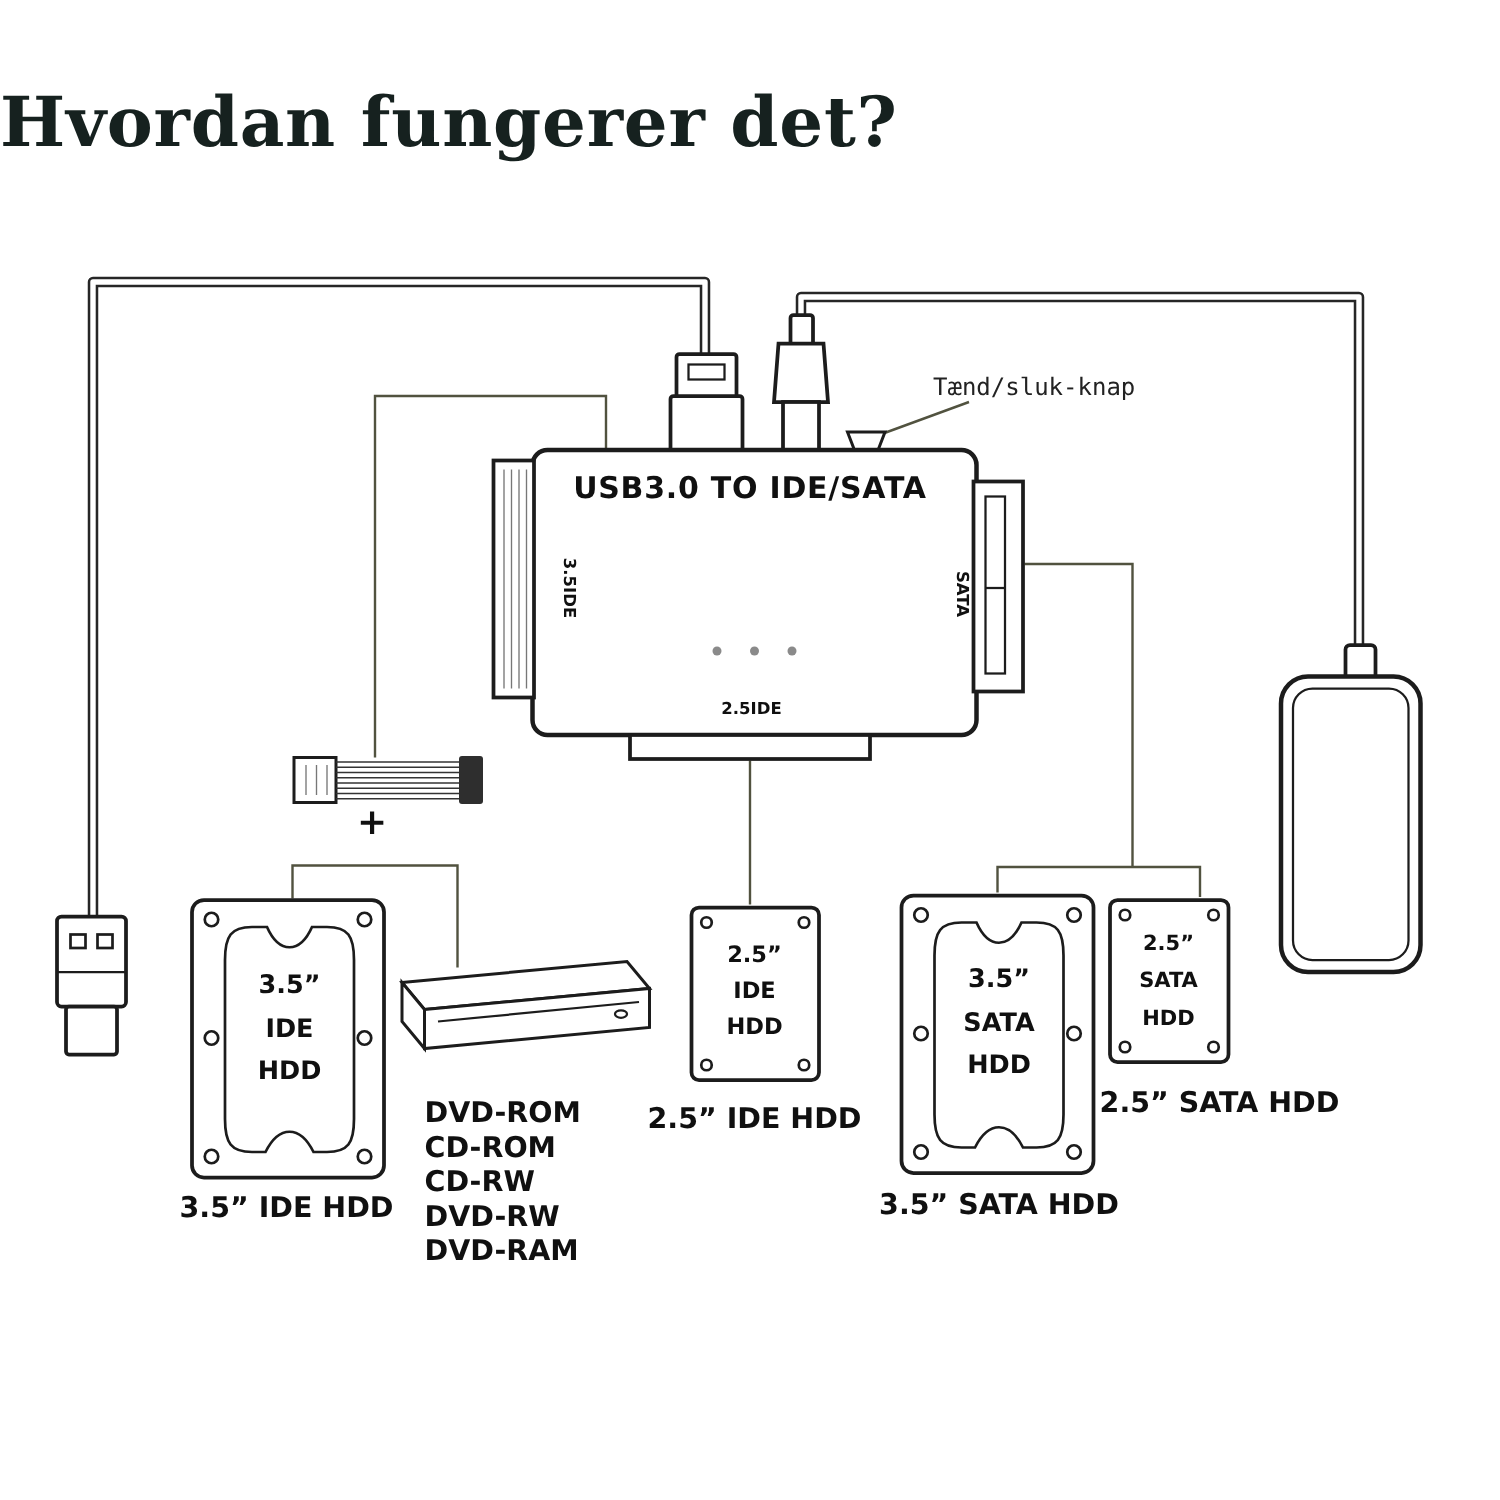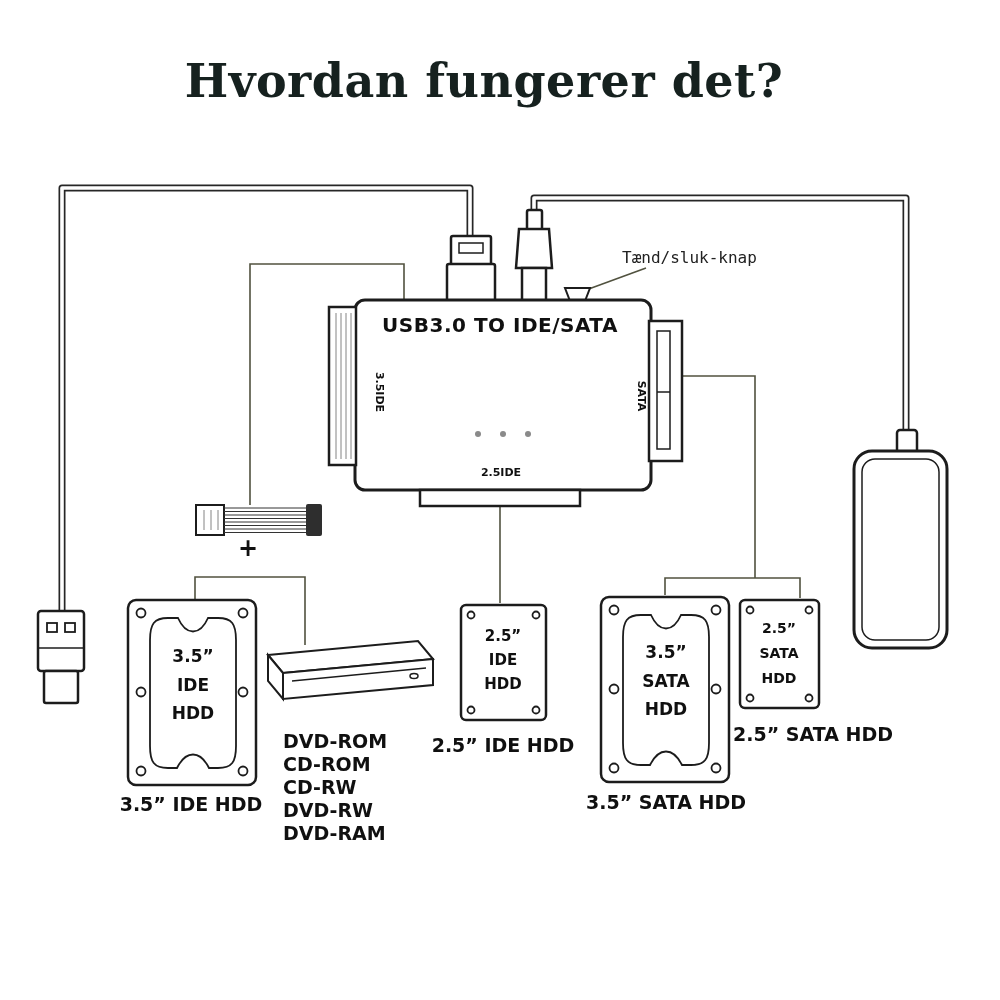--- a/index.html
+++ b/index.html
@@ -1,18 +1,18 @@
 <!DOCTYPE html>
 <html><head>
 <meta charset="utf-8">
 <style>
   html,body{margin:0;padding:0;background:#fff;}
   #page{position:relative;width:1000px;height:1000px;background:#fff;overflow:hidden;
         font-family:"DejaVu Sans","Liberation Sans",sans-serif;color:#101010;}
-  #diagram-title{position:absolute;top:54px;left:0;width:968px;text-align:center;
+  #diagram-title{position:absolute;top:54px;left:0;width:968px;text-align:left;
         font-family:"DejaVu Serif","Liberation Serif",serif;font-weight:800;
         font-size:46px;color:#16211f;letter-spacing:.5px;}
   svg{position:absolute;top:0;left:0;}
   svg text{fill:#101010;font-family:"DejaVu Sans","Liberation Sans",sans-serif;}
   .s30{fill:#fff;stroke:#1c1c1c;stroke-width:3;}
   .s25{fill:#fff;stroke:#1c1c1c;stroke-width:2.5;}
   .s20{fill:#fff;stroke:#1c1c1c;stroke-width:2;}
   .s18{fill:none;stroke:#1c1c1c;stroke-width:1.8;}
   .s18f{fill:#fff;stroke:#1c1c1c;stroke-width:1.8;}
   .s15{fill:none;stroke:#1c1c1c;stroke-width:1.5;}

